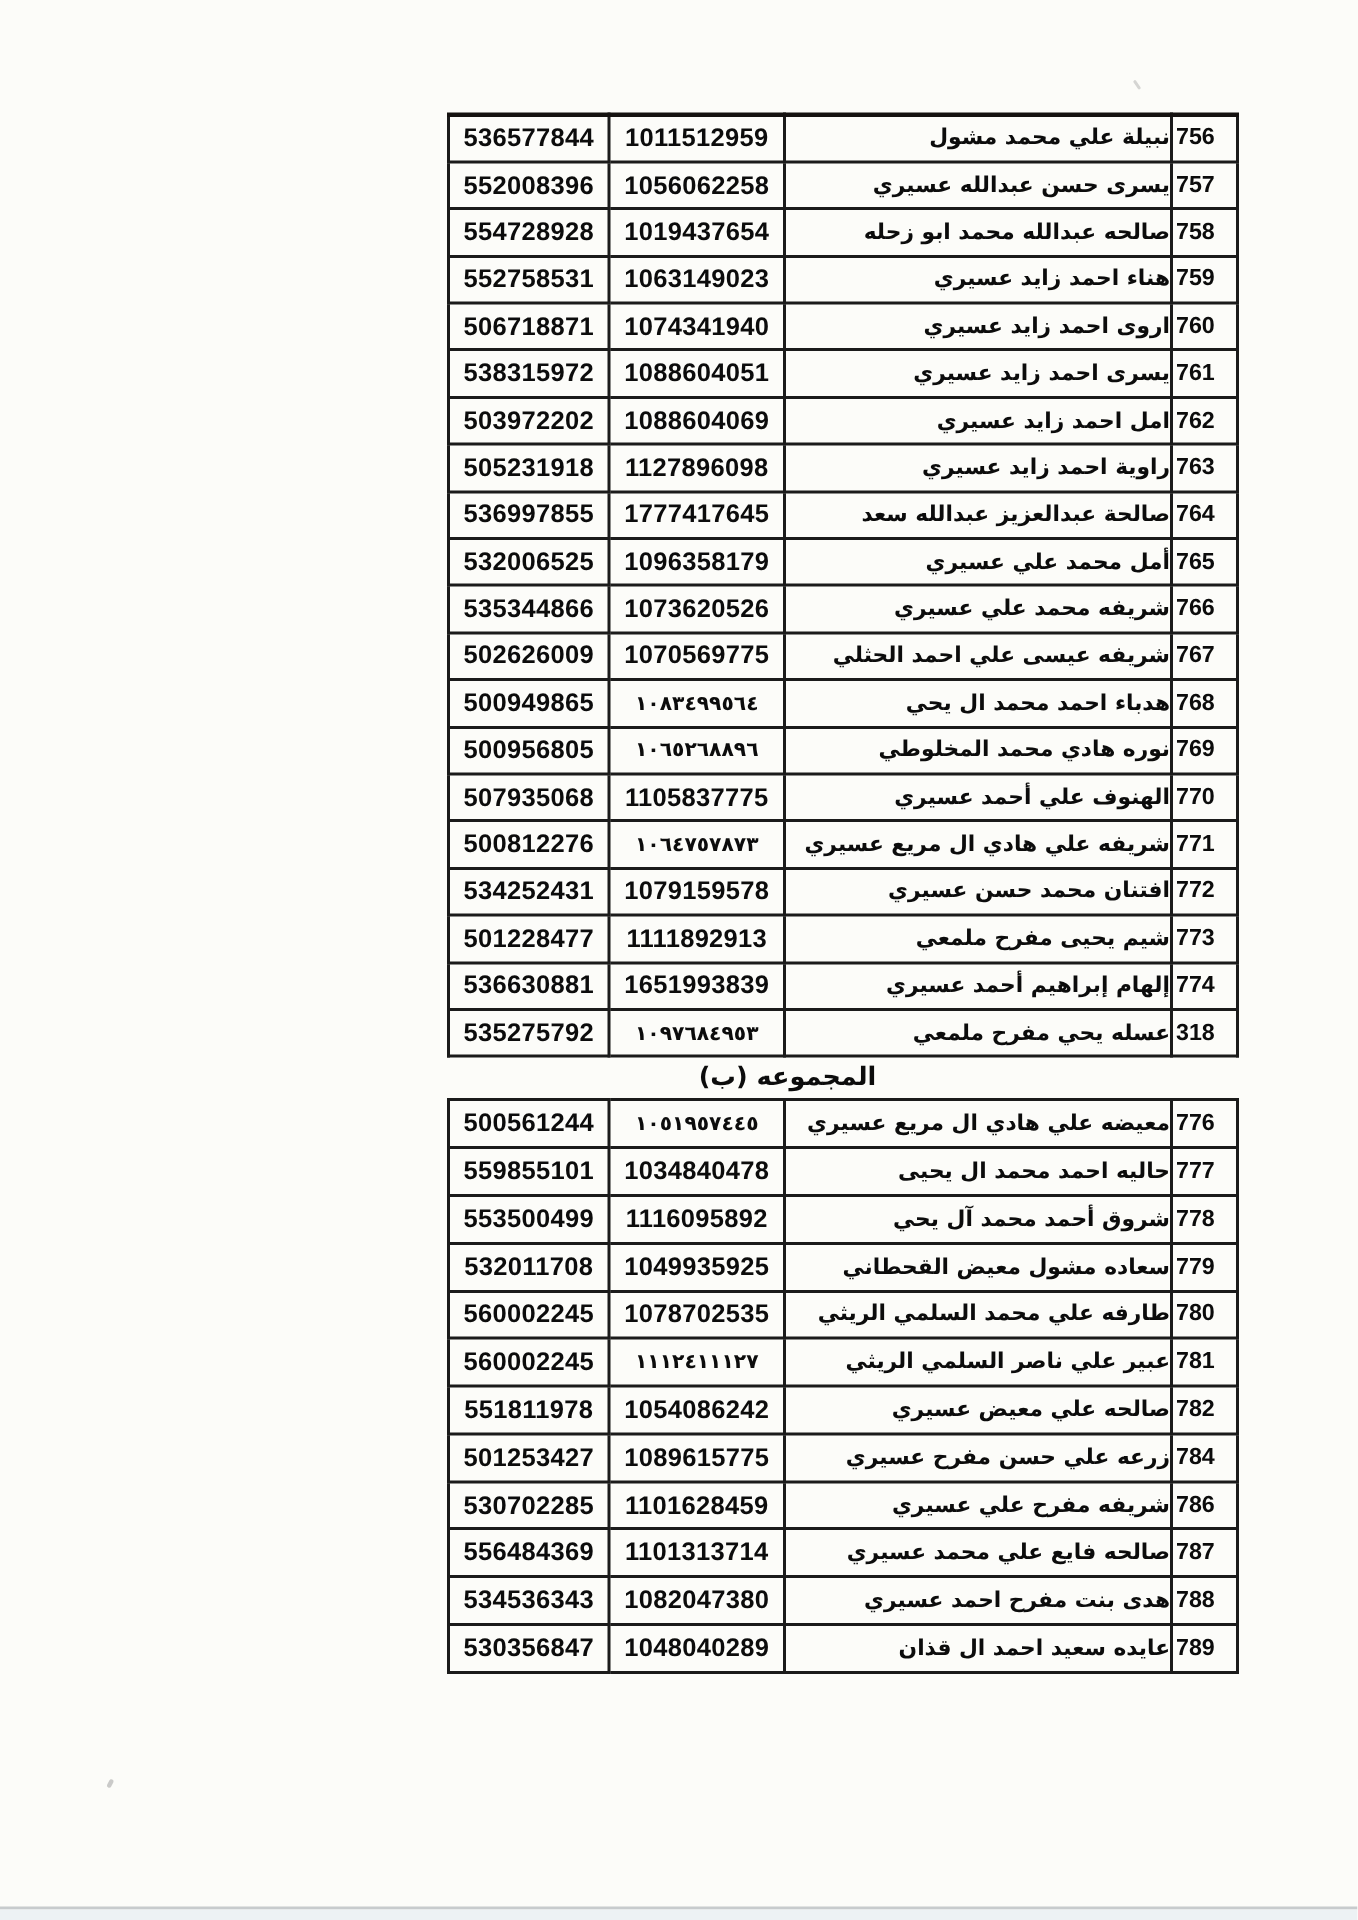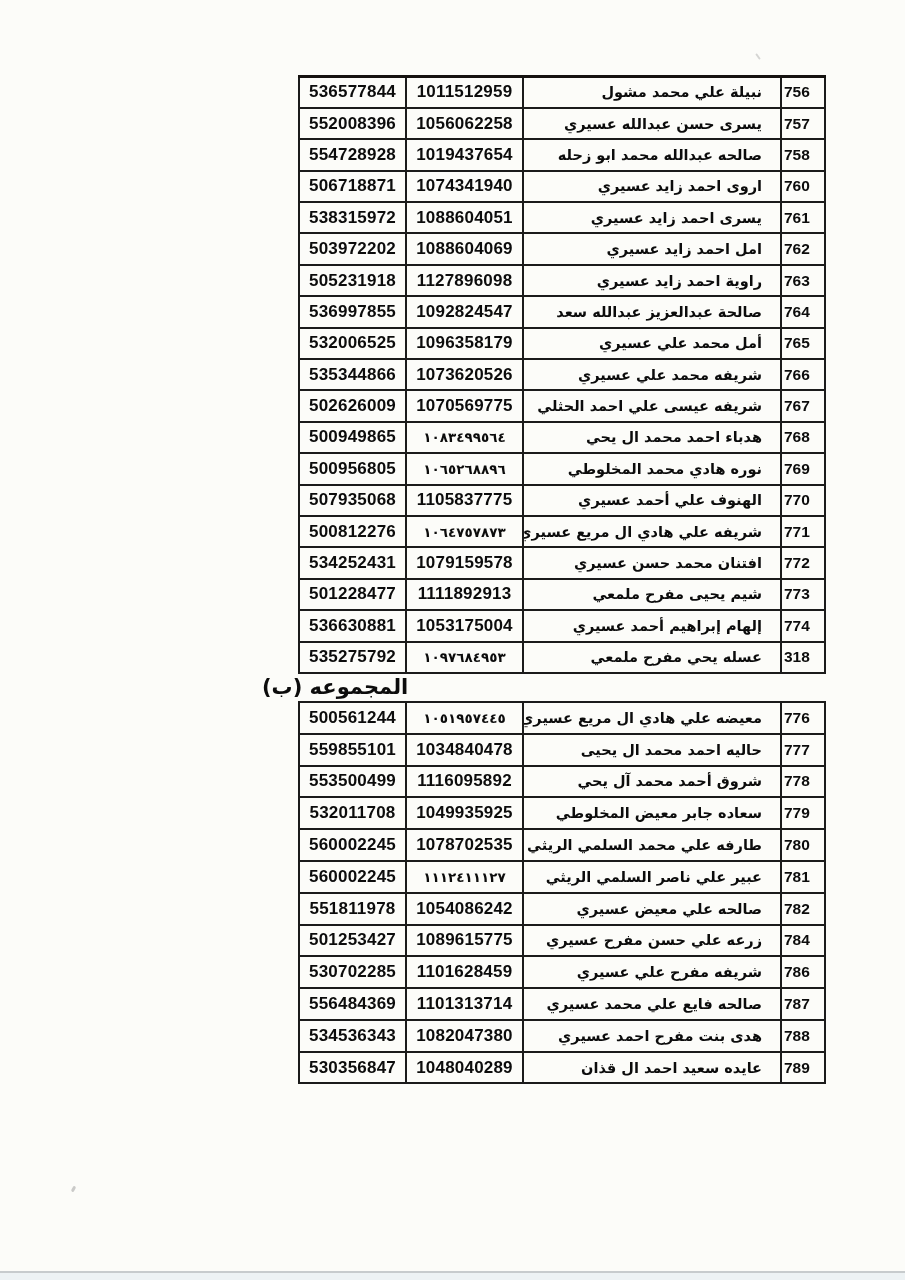--- a/index.html
+++ b/index.html
@@ -33,37 +33,37 @@
   .id-cell.arabic-digits{
     font-size:13.5px;
     letter-spacing:2px;
     font-family:"DejaVu Sans",sans-serif;
     margin-top:44px;
   }
   .name-cell{
     direction:rtl;
     text-align:right;
     font-size:14.5px;
-    padding:0 18px;
+    padding:0 0;
     font-family:"DejaVu Sans",sans-serif;
   }
   .rowno-cell{
     text-align:left;
     padding-left:2px;
     font-size:15.5px;
     font-family:"Liberation Sans",sans-serif;
   }
   .group-header{
     height:27px;line-height:27px;
     width:526px;
     position:relative;left:-36px;
-    text-align:left;
+    text-align:center;
     direction:rtl;
     font-weight:bold;
-    font-size:21px;
+    font-size:17px;
     font-family:"DejaVu Sans",sans-serif;
   }
   
   .bottom-line{position:absolute;left:0;top:1271px;width:905px;height:2px;background:#b5bbbd;opacity:.75;}
   .bottom-band{position:absolute;left:0;top:1273px;width:905px;height:7px;background:#edf2f4;}
   .speck-a{position:absolute;left:72px;top:1186px;width:3px;height:6px;background:#8f8f8f;opacity:.45;transform:rotate(28deg);border-radius:2px;}
   .speck-b{position:absolute;left:757px;top:53px;width:2px;height:7px;background:#9a9a9a;opacity:.4;transform:rotate(-35deg);border-radius:2px;}
 </style>
 </head>
 <body>
@@ -91,20 +91,26 @@
             <td class="name-cell">يسرى حسن عبدالله عسيري</td>
             <td class="rowno-cell">757</td>
           </tr>
           <tr>
             <td class="phone-cell">554728928</td>
             <td class="id-cell">1019437654</td>
             <td class="name-cell">صالحه عبدالله محمد ابو زحله</td>
             <td class="rowno-cell">758</td>
           </tr>
           <tr>
+            <td class="phone-cell">552758531</td>
+            <td class="id-cell">1063149023</td>
+            <td class="name-cell">هناء احمد زايد عسيري</td>
+            <td class="rowno-cell">759</td>
+          </tr>
+          <tr>
             <td class="phone-cell">506718871</td>
             <td class="id-cell">1074341940</td>
             <td class="name-cell">اروى احمد زايد عسيري</td>
             <td class="rowno-cell">760</td>
           </tr>
           <tr>
             <td class="phone-cell">538315972</td>
             <td class="id-cell">1088604051</td>
             <td class="name-cell">يسرى احمد زايد عسيري</td>
             <td class="rowno-cell">761</td>
@@ -116,21 +122,21 @@
             <td class="rowno-cell">762</td>
           </tr>
           <tr>
             <td class="phone-cell">505231918</td>
             <td class="id-cell">1127896098</td>
             <td class="name-cell">راوية احمد زايد عسيري</td>
             <td class="rowno-cell">763</td>
           </tr>
           <tr>
             <td class="phone-cell">536997855</td>
-            <td class="id-cell">1092824547</td>
+            <td class="id-cell">1777417645</td>
             <td class="name-cell">صالحة عبدالعزيز عبدالله سعد</td>
             <td class="rowno-cell">764</td>
           </tr>
           <tr>
             <td class="phone-cell">532006525</td>
             <td class="id-cell">1096358179</td>
             <td class="name-cell">أمل محمد علي عسيري</td>
             <td class="rowno-cell">765</td>
           </tr>
           <tr>
@@ -176,21 +182,21 @@
             <td class="rowno-cell">772</td>
           </tr>
           <tr>
             <td class="phone-cell">501228477</td>
             <td class="id-cell">1111892913</td>
             <td class="name-cell">شيم يحيى مفرح ملمعي</td>
             <td class="rowno-cell">773</td>
           </tr>
           <tr>
             <td class="phone-cell">536630881</td>
-            <td class="id-cell">1053175004</td>
+            <td class="id-cell">1651993839</td>
             <td class="name-cell">إلهام إبراهيم أحمد عسيري</td>
             <td class="rowno-cell">774</td>
           </tr>
           <tr>
             <td class="phone-cell">535275792</td>
             <td class="id-cell arabic-digits">١٠٩٧٦٨٤٩٥٣</td>
             <td class="name-cell">عسله يحي مفرح ملمعي</td>
             <td class="rowno-cell">318</td>
           </tr>
         </tbody>
@@ -220,21 +226,21 @@
           </tr>
           <tr>
             <td class="phone-cell">553500499</td>
             <td class="id-cell">1116095892</td>
             <td class="name-cell">شروق أحمد محمد آل يحي</td>
             <td class="rowno-cell">778</td>
           </tr>
           <tr>
             <td class="phone-cell">532011708</td>
             <td class="id-cell">1049935925</td>
-            <td class="name-cell">سعاده جابر معيض  المخلوطي</td>
+            <td class="name-cell">سعاده مشول معيض  القحطاني</td>
             <td class="rowno-cell">779</td>
           </tr>
           <tr>
             <td class="phone-cell">560002245</td>
             <td class="id-cell">1078702535</td>
             <td class="name-cell">طارفه علي محمد السلمي الريثي</td>
             <td class="rowno-cell">780</td>
           </tr>
           <tr>
             <td class="phone-cell">560002245</td>

